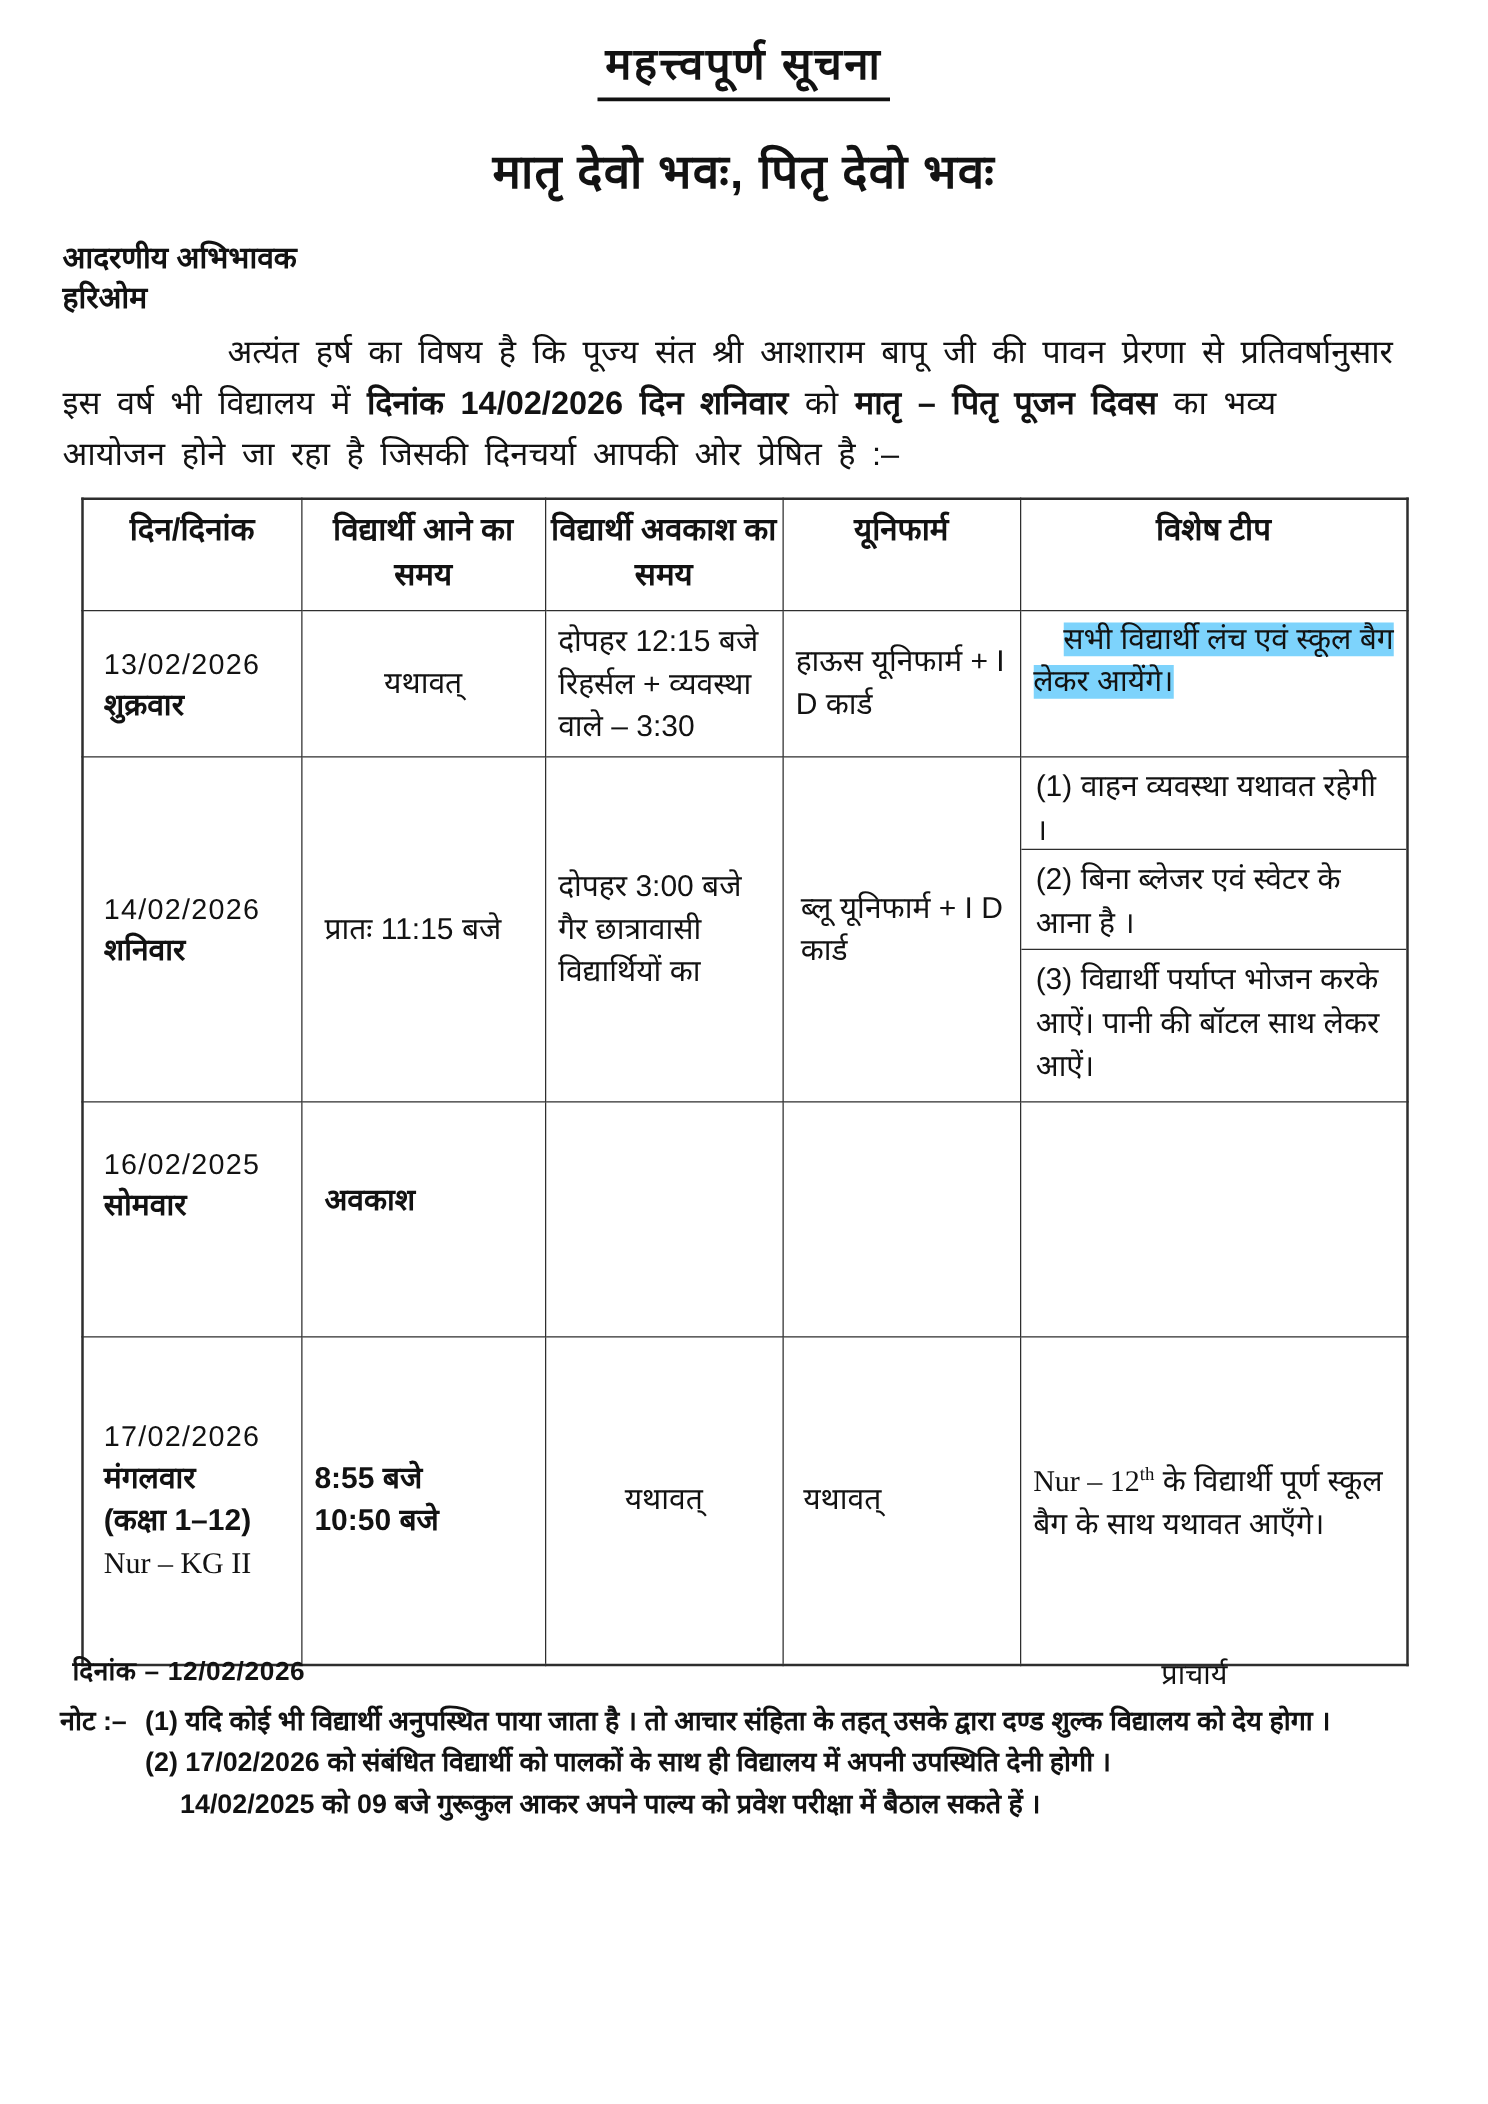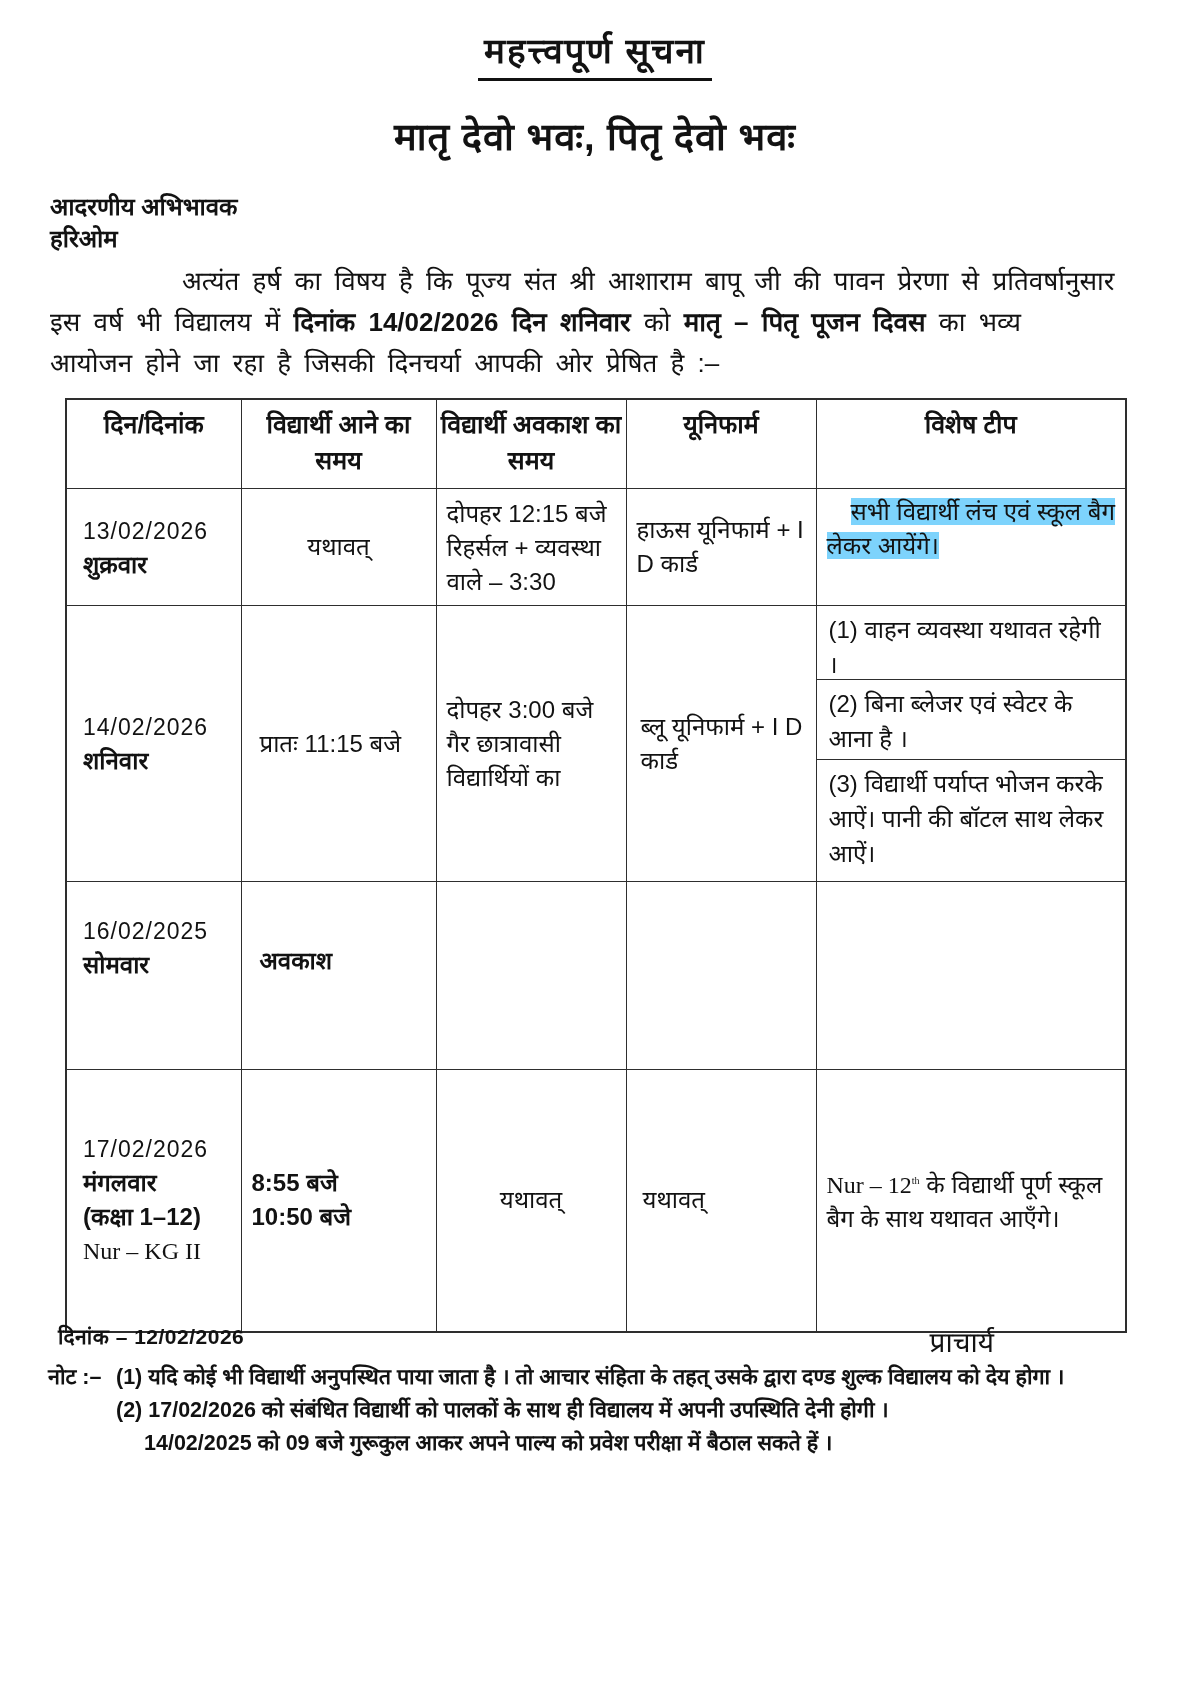--- a/index.html
+++ b/index.html
@@ -62,30 +62,30 @@
   .cell-top { vertical-align: top; }
   .row1 { height: 95px; }
   .row2 { height: 224px; }
   .row3 { height: 188px; }
   .row4 { height: 262px; }
   .tips-cell { padding: 0 !important; vertical-align: top; }
   .tip-item { padding: 6px 10px 10px 12px; border-bottom: 1.6px solid #2e2e2e; line-height: 35px; }
   .tip-item:last-child { border-bottom: none; }
   .hl { background: #7dd3fc; margin-left: 24px; }
   .bold { font-weight: bold; }
-  sup { font-size: 10px; }
+  sup { font-size: 15px; }
 
   .notes { margin: 28px 48px 0 48px; font-size: 21.5px; font-weight: bold; line-height: 33px; }
   .notes-row { display: flex; }
   .notes-label { flex: 0 0 68px; }
   .note-cont { padding-left: 96px; }
 
   .footer { position: absolute; top: 1322px; left: 58px; right: 58px; }
   .footer-date { font-size: 21px; font-weight: bold; letter-spacing: 0.5px; }
-  .footer-sign { position: absolute; right: 138px; top: 0; font-size: 28px; }
+  .footer-sign { position: absolute; right: 150px; top: 0; font-size: 23px; }
 </style>
 </head>
 <body>
 
 <div class="page">
 
   <div class="title-wrap">
     <div class="title">महत्त्वपूर्ण सूचना</div>
   </div>
 

